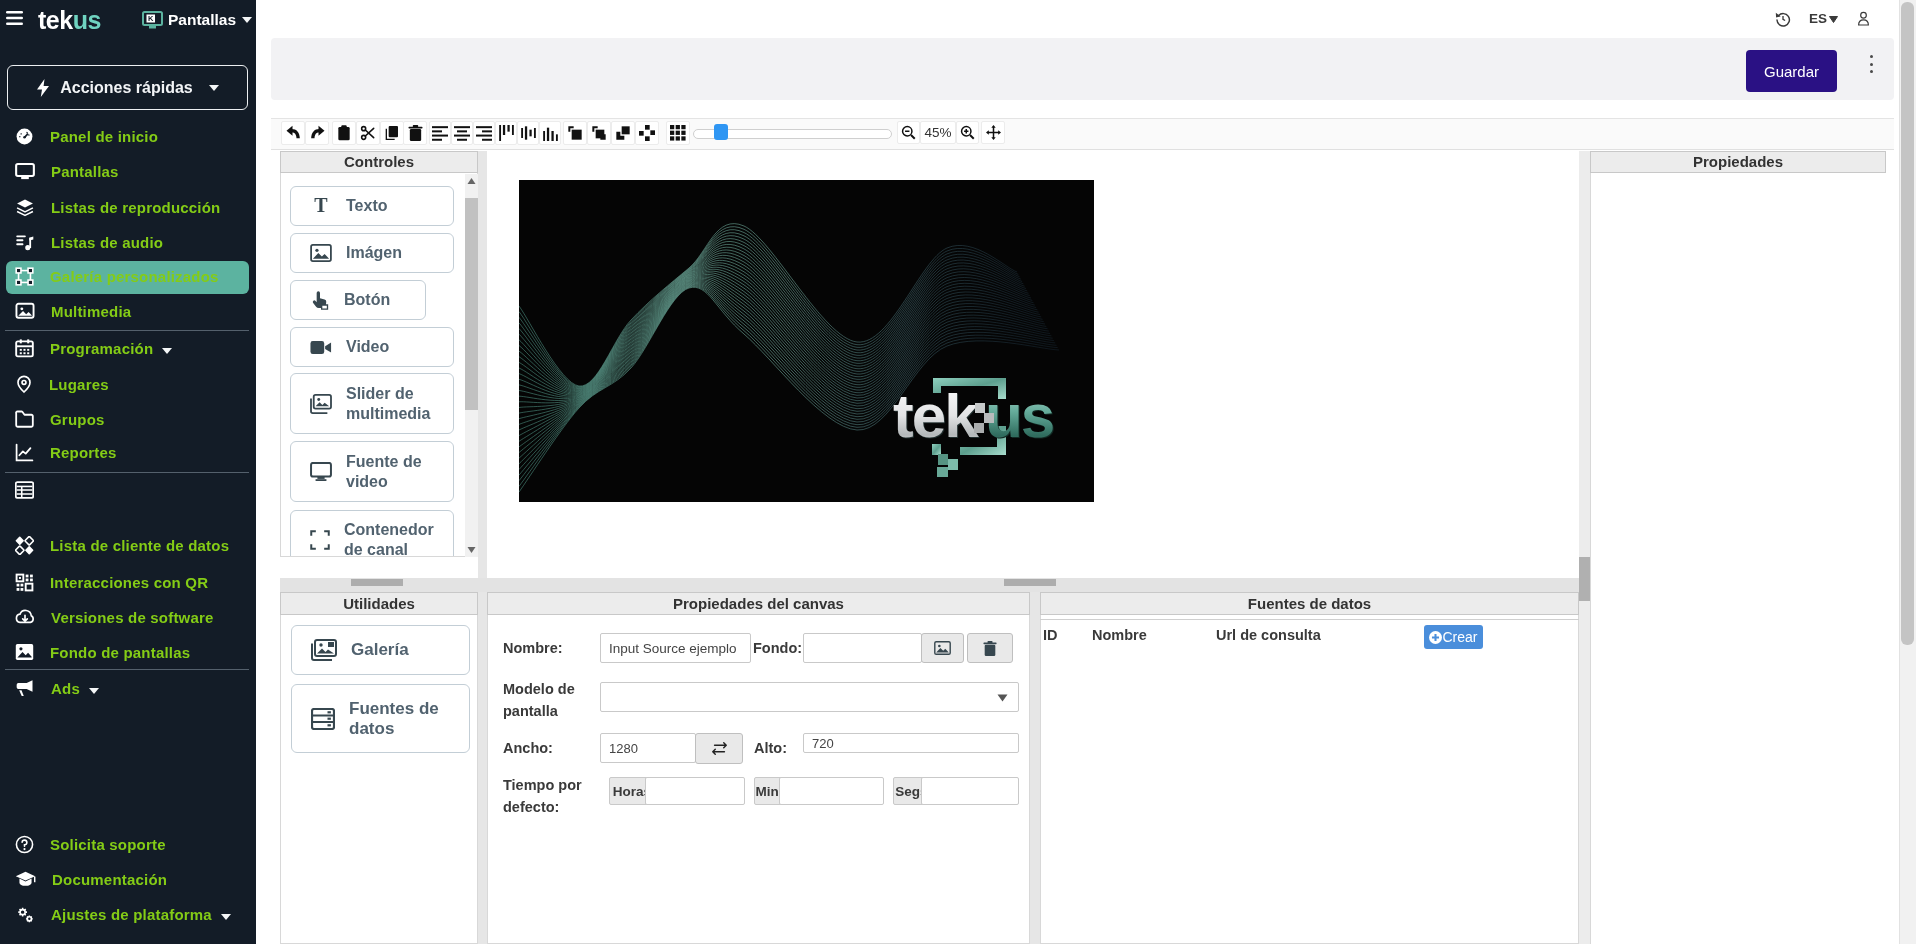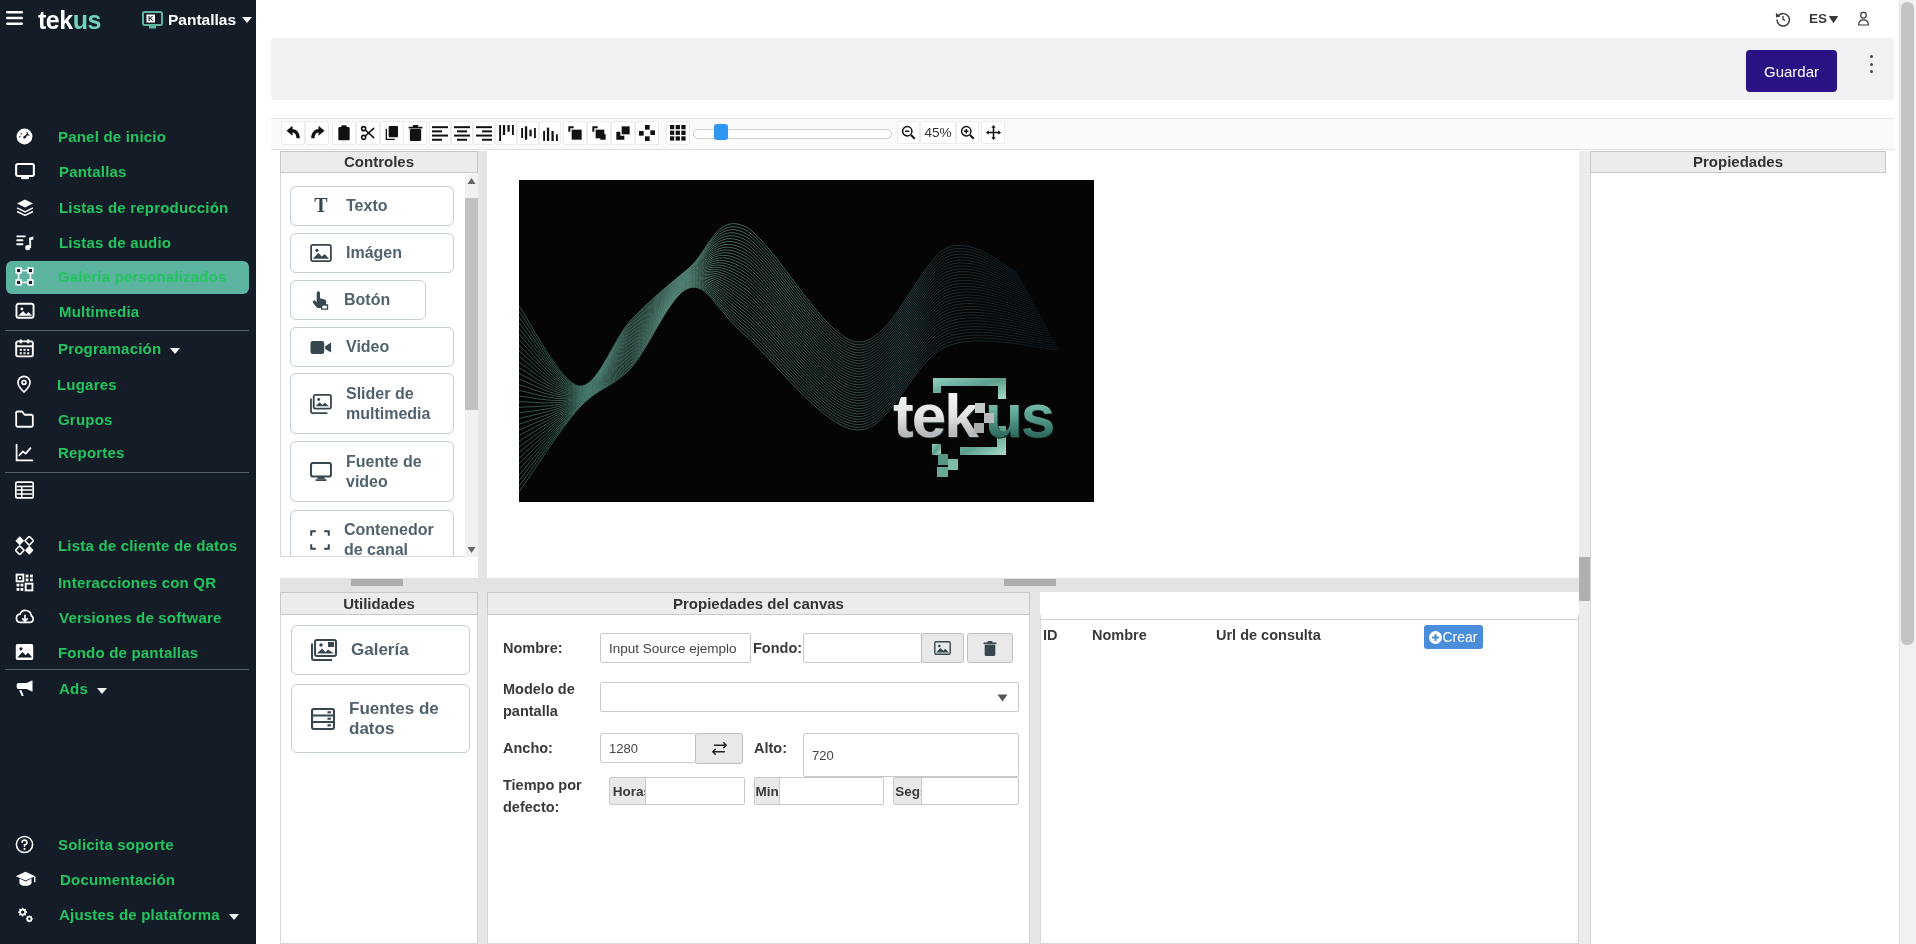--- a/index.html
+++ b/index.html
@@ -5,22 +5,22 @@
 * { margin:0; padding:0; box-sizing:border-box; }
 html,body { width:1916px; height:944px; overflow:hidden; background:#fff;
   font-family:"Liberation Sans", sans-serif; }
 .abs { position:absolute; }
 #page { position:relative; width:1916px; height:944px; }
 #sidebar,#mainarea,#toolbtns,#topbar { left:0; top:0; width:1916px; height:944px; pointer-events:none; }
 #sidebar { width:256px; }
 
 
 #sidebar { left:0; top:0; width:256px; height:944px; background:#131c27; color:#f2f4f6; }
-.sb-row { position:absolute; left:15px; display:flex; align-items:center; gap:24px;
-  font-size:15px; font-weight:600; letter-spacing:.2px; color:#22c55e; white-space:nowrap; }
+.sb-row { position:absolute; left:15px; display:flex; align-items:center; gap:16px;
+  font-size:15px; font-weight:600; letter-spacing:.2px; color:#84cc16; white-space:nowrap; }
 .sb-row svg { flex:0 0 auto; }
 .sb-div { position:absolute; left:5px; width:244px; height:1px; background:#54606c; }
 .caret { display:inline-block; width:0; height:0; border-left:5px solid transparent;
   border-right:5px solid transparent; border-top:6px solid #f4f6f7; margin-left:6px; }
 #active-item { position:absolute; left:6px; top:261px; width:243px; height:33px;
   background:#5cb3a0; border-radius:6px; }
 #acciones { position:absolute; left:7px; top:65px; width:241px; height:45px;
   border:1px solid #eceff1; border-radius:6px; display:flex; align-items:center;
   justify-content:center; gap:10px; font-size:17px; font-weight:600; }
 #graybar { left:271px; top:38px; width:1623px; height:62px; background:#f2f2f4; border-radius:4px; }
@@ -71,20 +71,27 @@
   </svg>
   <div class="abs" style="left:38px;top:6px;font-size:25px;font-weight:700;letter-spacing:-0.5px;color:#fff">tek<span style="color:#6fd3c0">us</span></div>
   <svg class="abs" style="left:142px;top:11px" width="21" height="18" viewBox="0 0 21 18">
     <rect x="1" y="1" width="19" height="13" rx="1.5" fill="none" stroke="#5cb3a0" stroke-width="2"></rect>
     <rect x="7" y="14" width="7" height="3.5" fill="#5cb3a0"></rect>
     <rect x="4.5" y="3.5" width="8.5" height="8" fill="#fff"></rect>
     <text x="8.7" y="10.3" font-size="7.5" font-weight="700" fill="#131c27" text-anchor="middle" font-family="Liberation Sans">K</text>
   </svg>
   <div class="abs" style="left:168px;top:11px;font-size:15.5px;font-weight:600;color:#fff;white-space:nowrap">Pantallas<span class="caret" style="margin-bottom:2px"></span></div>
 
+  <div id="acciones" style="font-size:16px">
+    <svg width="14" height="18" viewBox="0 0 14 18">
+          <path d="M8.5 0 L1 10.5 L6 10.5 L4.8 18 L13 7 L7.6 7 Z" fill="#fff"></path>
+        </svg>
+    <span>Acciones rápidas</span>
+        <span class="caret"></span>
+  </div>
 
   <div id="active-item"></div>
 
   <div class="sb-row" style="top:127px">
     <svg width="19" height="19" viewBox="0 0 24 24" fill="none" stroke="#fff" stroke-width="2">
           <circle cx="12" cy="12" r="10" fill="#fff" stroke="none"></circle>
           <path d="M12 13 L16.5 8.5" stroke="#131c27" stroke-width="2.2"></path>
           <circle cx="12" cy="13" r="1.6" fill="#131c27" stroke="none"></circle>
           <path d="M6 13 a6 6 0 0 1 3-5.2 M14.5 6.8 a6 6 0 0 1 3.4 5" stroke="#131c27" stroke-width="1.6" stroke-dasharray="1.6 2.2"></path>
         </svg>
@@ -655,30 +662,31 @@
       </svg>
   <div class="flabel" style="left:503px;top:740px">Ancho:</div>
   <div class="finput" style="left:600px;top:733px;width:96px;height:30px;font-size:13px">1280</div>
   <div class="fbtn" style="left:695px;top:733px;width:48px;height:31px">
     <svg width="17" height="13" viewBox="0 0 24 18" fill="none" stroke="#222" stroke-width="2">
           <path d="M5 4.5 L21 4.5 M18 1 L21.5 4.5 L18 8" stroke-linecap="round" stroke-linejoin="round"></path>
           <path d="M19 13.5 L3 13.5 M6 10 L2.5 13.5 L6 17" stroke-linecap="round" stroke-linejoin="round"></path>
         </svg>
   </div>
   <div class="flabel" style="left:754px;top:740px">Alto:</div>
-  <div class="finput" style="left:803px;top:733px;width:216px;height:44px;font-size:13px">720</div>
+  <div class="finput" style="left:803px;top:733px;width:216px;height:20px;font-size:13px">720</div>
   <div class="flabel" style="left:503px;top:777px">Tiempo por</div>
   <div class="flabel" style="left:503px;top:799px">defecto:</div>
   <div class="faddon" style="left:599px;top:777px;width:46px;height:28px">Horas</div>
   <div class="finput" style="left:645px;top:777px;width:100px;height:28px"></div>
   <div class="faddon" style="left:744px;top:777px;width:34px;height:28px">Mins</div>
   <div class="finput" style="left:779px;top:777px;width:105px;height:28px"></div>
   <div class="faddon" style="left:883px;top:777px;width:37px;height:28px">Segs</div>
   <div class="finput" style="left:921px;top:777px;width:98px;height:28px"></div>
 
+  <div class="phead" style="left:1040px;top:592px;width:539px;height:23px;line-height:21px">Fuentes de datos</div>
   <div class="pbody" style="left:1040px;top:615px;width:539px;height:329px"></div>
   <div class="abs" style="left:1040px;top:619px;width:539px;height:1px;background:#cfcfcf"></div>
   <div class="th" style="left:1043px;top:627px">ID</div>
   <div class="th" style="left:1092px;top:627px">Nombre</div>
   <div class="th" style="left:1216px;top:627px">Url de consulta</div>
   <div class="abs" style="left:1424px;top:625px;width:59px;height:24px;background:#4a8edb;border-radius:3px;color:#fff;font-size:14px;display:flex;align-items:center;justify-content:center;">
     <svg width="13" height="13" viewBox="0 0 14 14">
           <circle cx="7" cy="7" r="7" fill="#fff"></circle>
           <path d="M7 3.2 L7 10.8 M3.2 7 L10.8 7" stroke="#4a8edb" stroke-width="2.2"></path>
         </svg>

